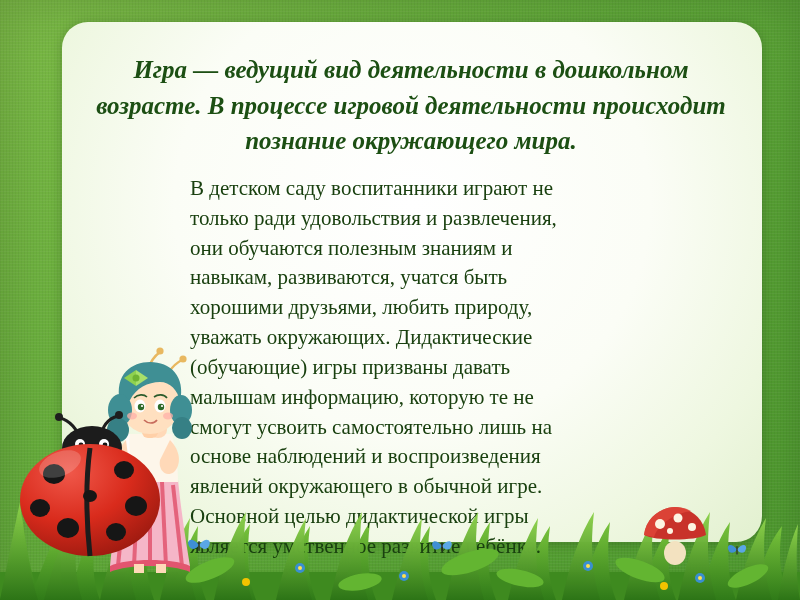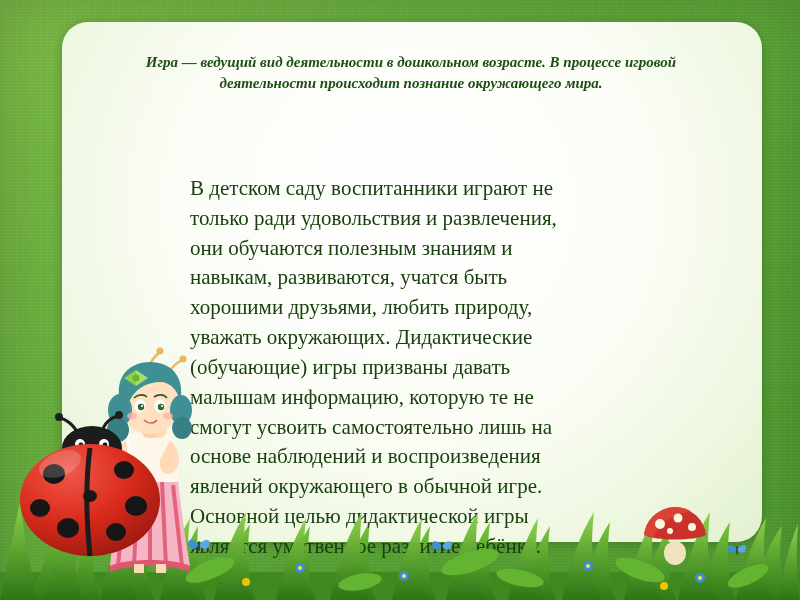--- a/index.html
+++ b/index.html
@@ -50,21 +50,21 @@
   
   .title {
     position: absolute;
     left: 96px;
     top: 52px;
     width: 630px;
     text-align: center;
     font-family: "Liberation Serif", serif;
     font-weight: bold;
     font-style: italic;
-    font-size: 15px;
+    font-size: 25px;
     line-height: 1.42;
     color: #1c4f13;
     z-index: 6;
   }
 
   .body-text {
     position: absolute;
     left: 190px;
     top: 174px;
     width: 370px;

